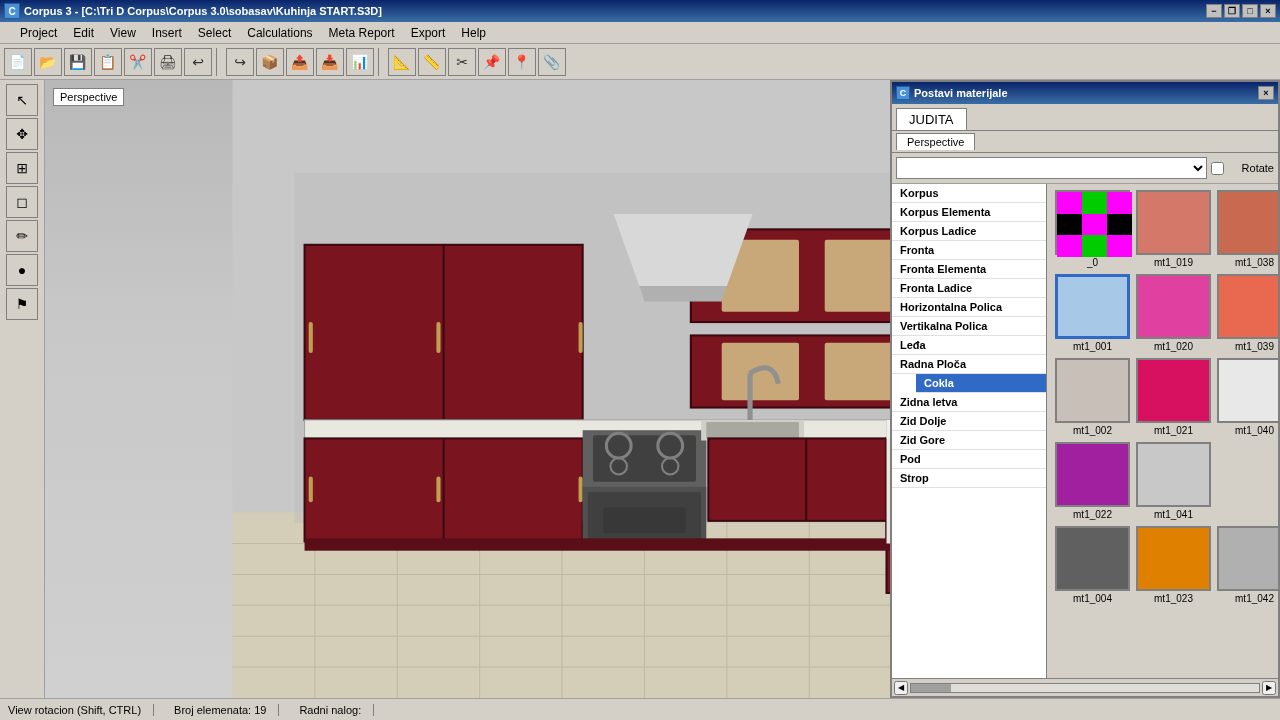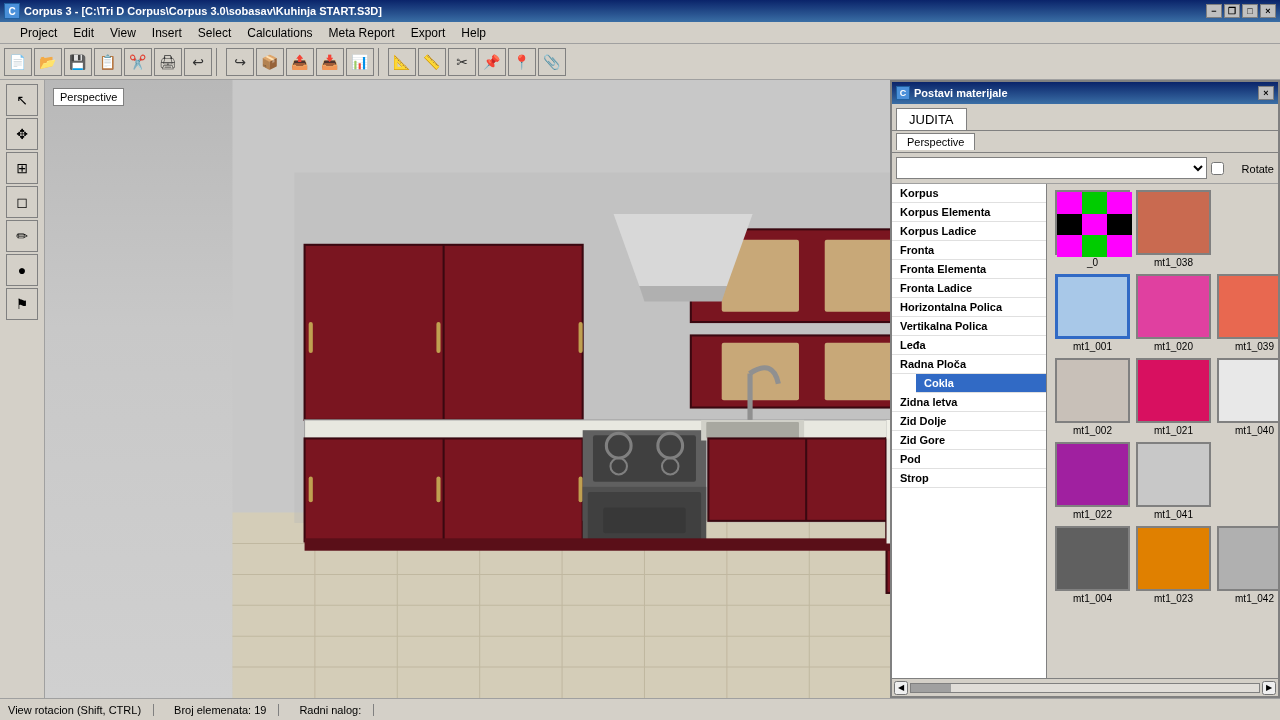--- a/index.html
+++ b/index.html
@@ -113,21 +113,21 @@
     }
 
     
     #mat-dropdown-row {
       display: flex; align-items: center; padding: 4px; gap: 4px; border-bottom: 1px solid #a0a0a0;
     }
     #mat-dropdown {
       flex: 1; height: 22px; border: 1px solid #808080; background: white;
       font-size: 11px; padding: 0 4px;
     }
-    #mat-rotate-cb { display: flex; align-items: flex-end; gap: 18px; font-size: 11px; }
+    #mat-rotate-cb { display: flex; align-items: center; gap: 18px; font-size: 11px; }
 
     
     .color-row { display: flex; align-items: flex-start; gap: 6px; padding: 2px 4px; }
     .color-swatch-wrap { display: flex; flex-direction: column; align-items: center; }
     .color-swatch {
       width: 75px; height: 65px; border: 2px solid #808080; cursor: pointer;
     }
     .color-swatch.selected { border: 3px solid #316ac5; }
     .color-label { font-size: 10px; text-align: center; margin-top: 2px; }
 
@@ -373,20 +373,24 @@
         <rect x="0" y="22" width="25" height="21" fill="#000000"></rect>
         <rect x="25" y="22" width="25" height="21" fill="#ff00ff"></rect>
         <rect x="50" y="22" width="25" height="21" fill="#000000"></rect>
         <rect x="0" y="43" width="25" height="22" fill="#ff00ff"></rect>
         <rect x="25" y="43" width="25" height="22" fill="#00cc00"></rect>
         <rect x="50" y="43" width="25" height="22" fill="#ff00ff"></rect>
       </svg></div>
               <div class="color-label">_0</div>
             </div>
             <div class="color-swatch-wrap">
+              <div class="color-swatch" style="background: rgb(212, 121, 106);"></div>
+              <div class="color-label">mt1_019</div>
+            </div>
+            <div class="color-swatch-wrap">
               <div class="color-swatch" style="background: rgb(201, 106, 80);"></div>
               <div class="color-label">mt1_038</div>
             </div>
           </div>
           <div class="color-row">
             <div class="color-swatch-wrap">
               <div class="color-swatch selected" style="background: rgb(168, 200, 232);"></div>
               <div class="color-label">mt1_001</div>
             </div>
             <div class="color-swatch-wrap">

